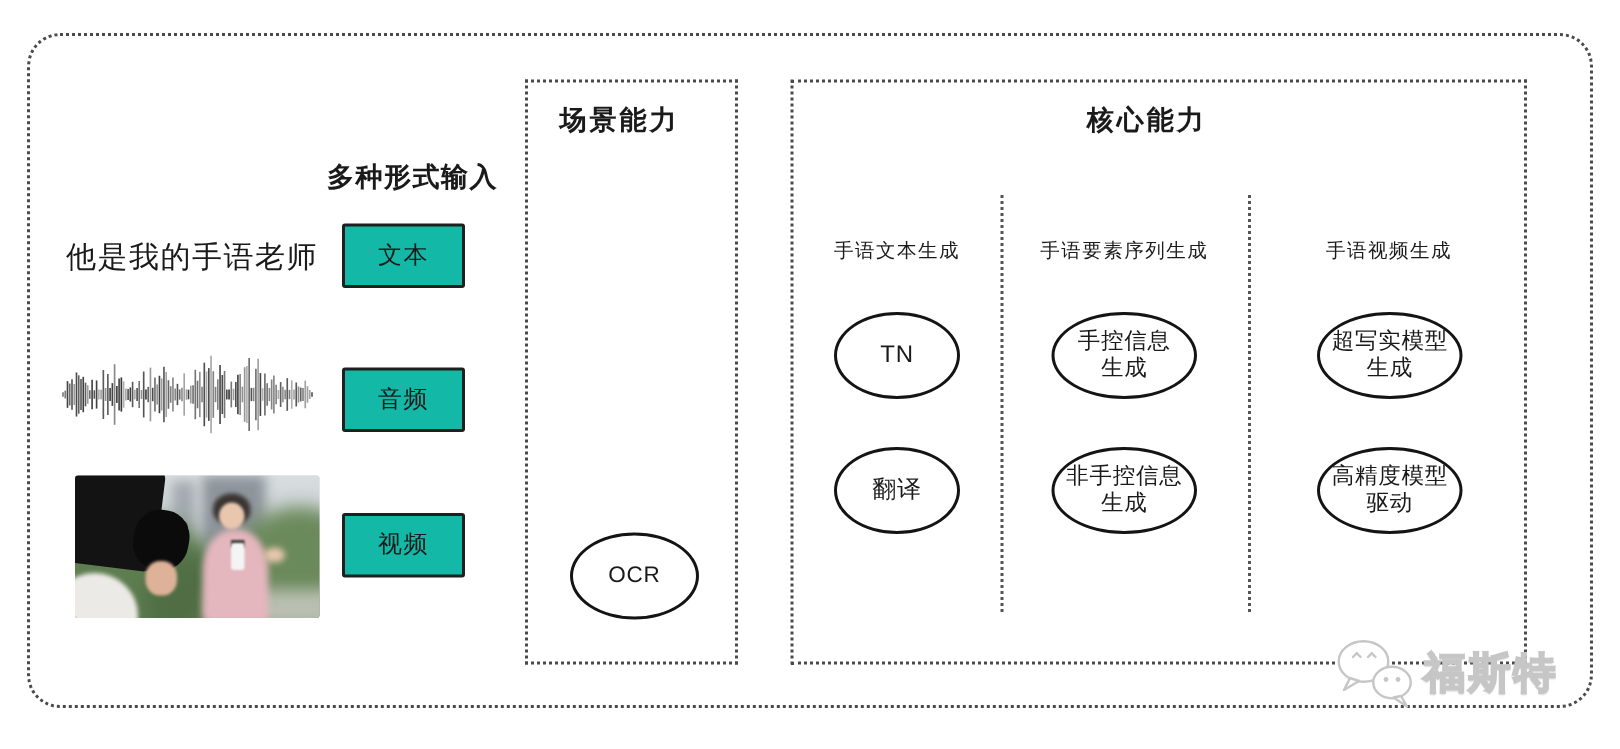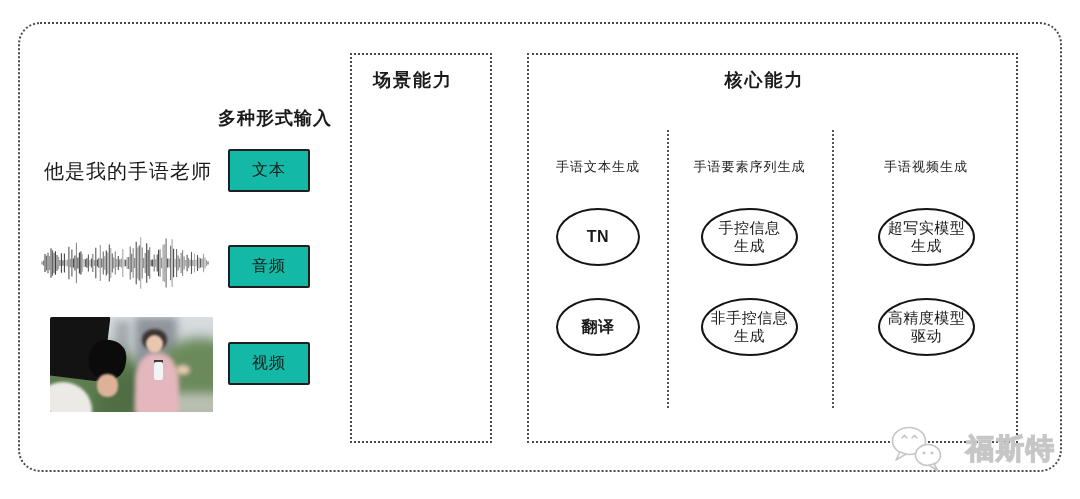--- a/index.html
+++ b/index.html
@@ -75,27 +75,27 @@
   .scene-e.e0{top:123px;} .scene-e.e1{top:211px;} .scene-e.e2{top:300px;}
 
   
   .divider{position:absolute;top:75px;height:278px;border-left:2px dotted #555;}
   .divider.d0{left:138px;} .divider.d1{left:303px;}
   .col-header{position:absolute;top:103px;text-align:center;font-size:13px;letter-spacing:1px;}
   .col-header.h0{left:0;width:138px;}
   .col-header.h1{left:138px;width:165px;}
   .col-header.h2{left:303px;width:188px;}
   .core-e{height:58px;}
-  .core-e.c0{left:27px;width:84px;font-size:16px;font-weight:bold;}
+  .core-e.c0{left:27px;width:84px;font-size:16px;}
   .core-e.c1{left:172px;width:97px;}
   .core-e.c2{left:349px;width:97px;}
   .core-e.r0{top:153px;} .core-e.r1{top:243px;}
 
   
-  .watermark{left:888px;top:425px;display:flex;align-items:center;gap:20px;}
+  .watermark{left:888px;top:425px;display:flex;align-items:center;gap:3px;}
   .wm-text{
     font-size:28px;font-weight:bold;letter-spacing:2px;
     color:#f2f2f2;-webkit-text-stroke:1.2px #c6c6c6;
     text-shadow:0 1px 1px rgba(180,180,180,.55);
   }
 </style>
 </head>
 <body>
 
 <div class="abs outer-frame"></div>
@@ -245,20 +245,23 @@
 </div>
 <div class="abs io-box b1">
   <span>音频</span>
 </div>
 <div class="abs io-box b2">
   <span>视频</span>
 </div>
 
 <div class="abs cap-box scene-box">
   <div class="cap-title">场景能力</div>
+  <div class="ellipse scene-e e2">
+    <span>OCR</span>
+  </div>
 </div>
 
 <div class="abs cap-box core-box">
   <div class="cap-title">核心能力</div>
   <div class="divider d0"></div>
   <div class="divider d1"></div>
 
   <div class="col-header h0">手语文本生成</div>
   <div class="col-header h1">手语要素序列生成</div>
   <div class="col-header h2">手语视频生成</div>

